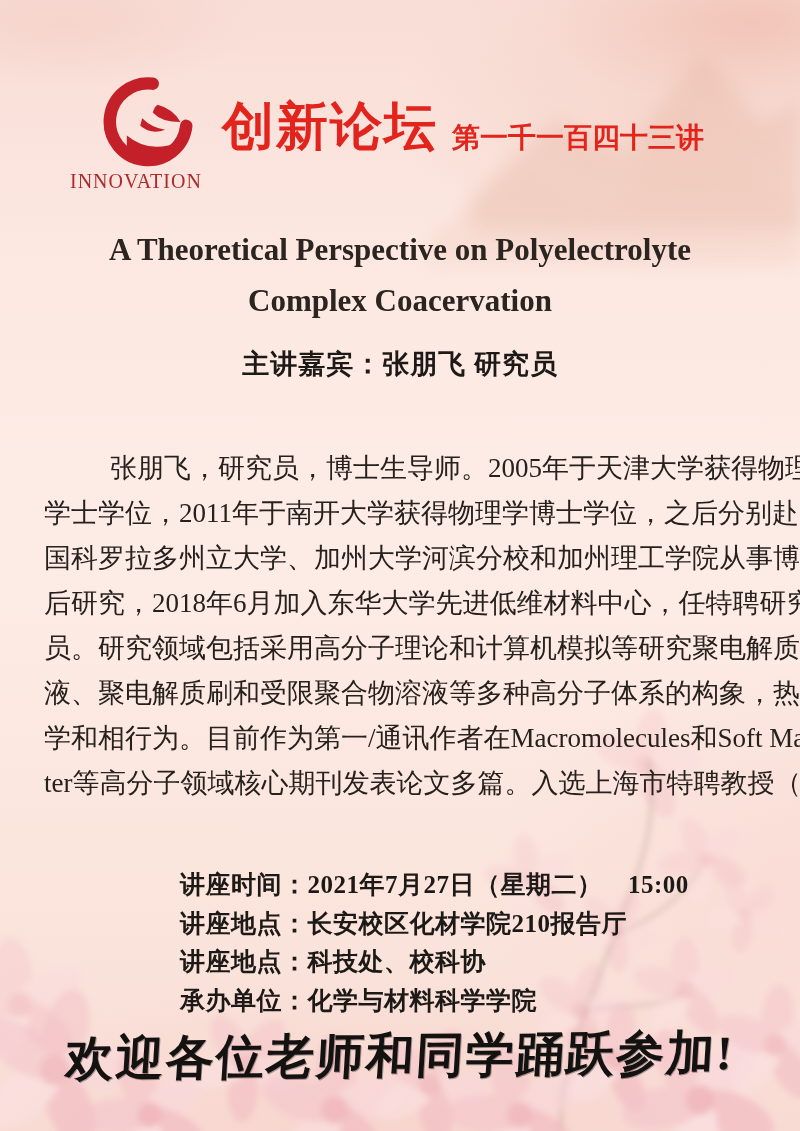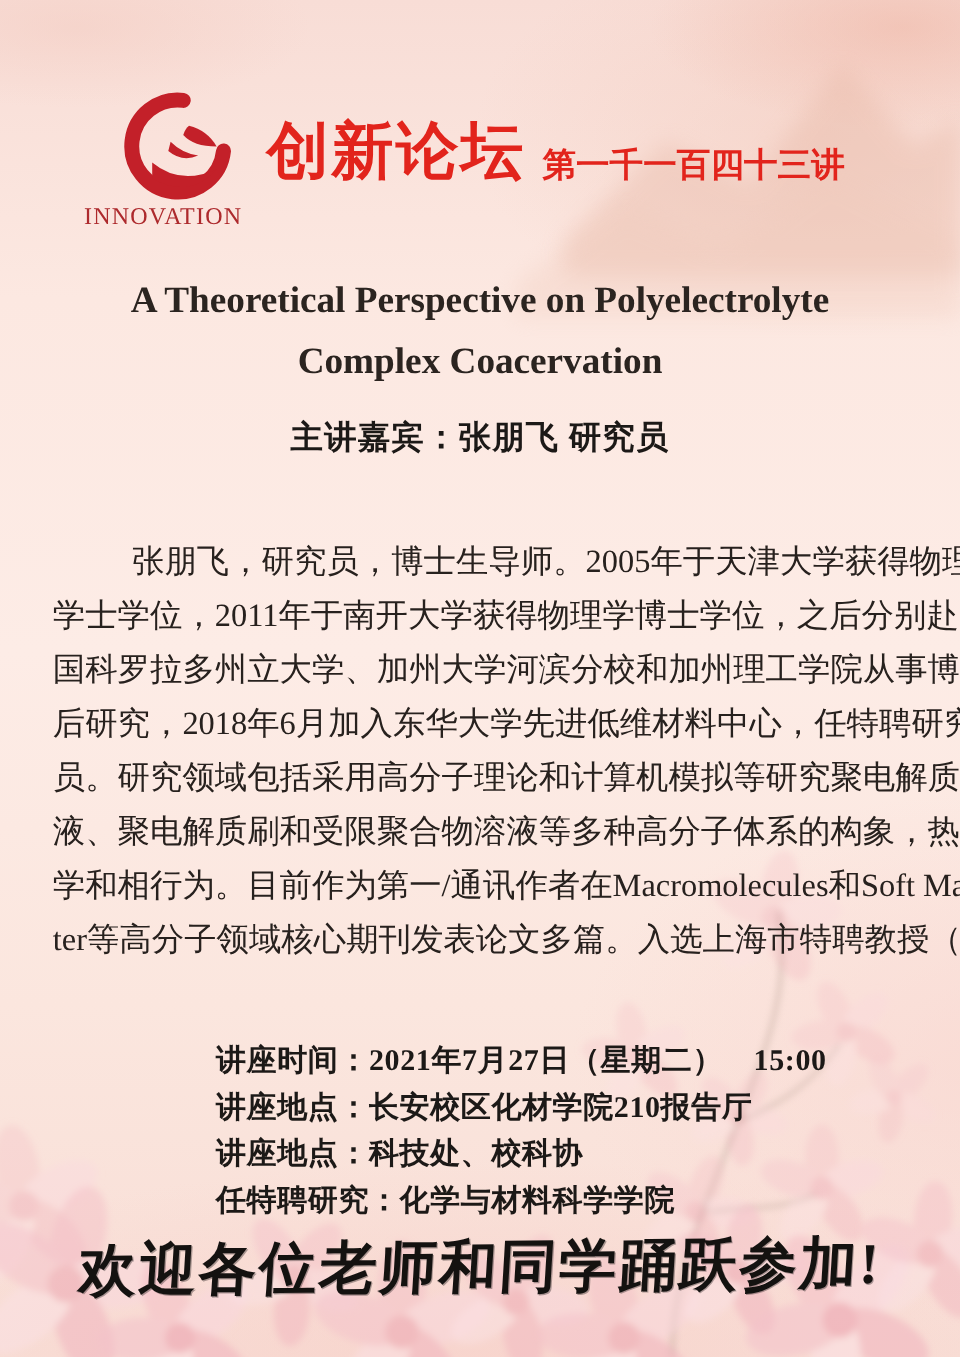--- a/index.html
+++ b/index.html
@@ -178,19 +178,19 @@
       <div class="bio-line">员。研究领域包括采用高分子理论和计算机模拟等研究聚电解质溶</div>
       <div class="bio-line">液、聚电解质刷和受限聚合物溶液等多种高分子体系的构象，热力</div>
       <div class="bio-line">学和相行为。目前作为第一/通讯作者在Macromolecules和Soft Mat-</div>
       <div class="bio-line">ter等高分子领域核心期刊发表论文多篇。入选上海市特聘教授（东</div>
     </div>
 
     <div class="details">
       <div class="detail-row"><span>讲座时间：</span><span>2021年7月27日（星期二）　15:00</span></div>
       <div class="detail-row"><span>讲座地点：</span><span>长安校区化材学院210报告厅</span></div>
       <div class="detail-row"><span>讲座地点：</span><span>科技处、校科协</span></div>
-      <div class="detail-row"><span>任特聘研究：</span><span>化学与材料科学学院</span></div>
+      <div class="detail-row"><span>承办单位：</span><span>化学与材料科学学院</span></div>
     </div>
 
     <div class="welcome">欢迎各位老师和同学踊跃参加!</div>
 
   </div>
 </div>
 
 </body></html>

